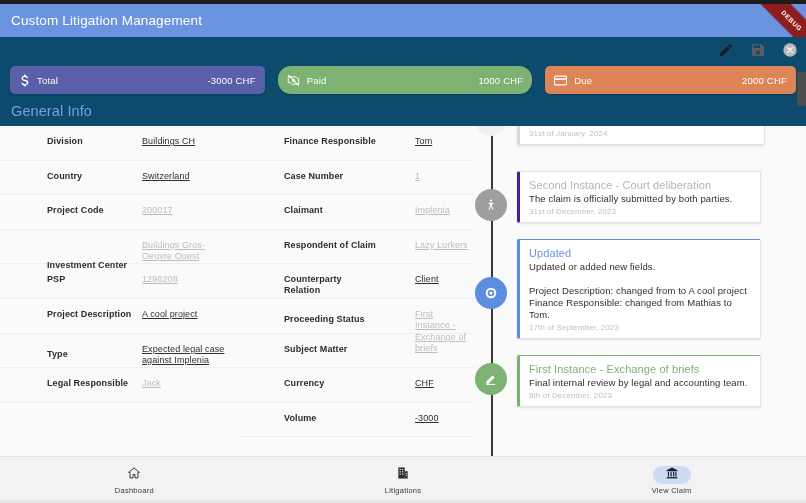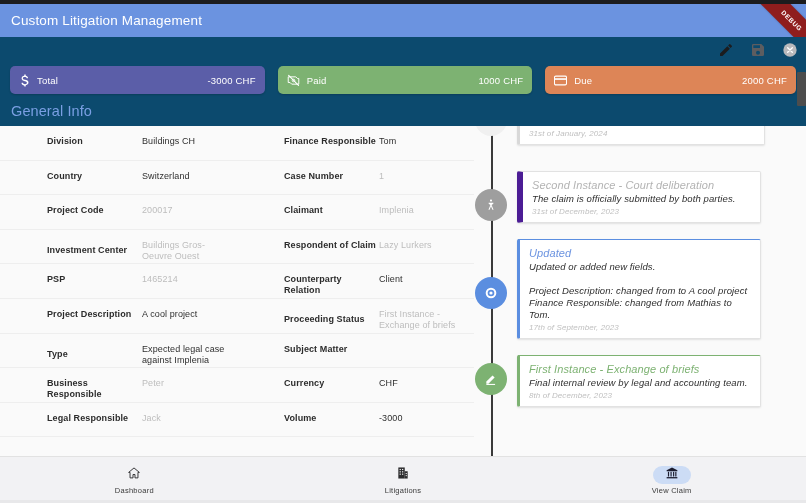--- a/index.html
+++ b/index.html
@@ -57,21 +57,21 @@
     display:flex;align-items:center;
     padding:0 9px;
     box-sizing:border-box;
     color:#ffffff;
     box-shadow:0 1px 2px rgba(0,0,0,.18);
   }
   .sumcard .lbl{font-size:9.5px;margin-left:7px;flex:1;letter-spacing:.2px;}
   .sumcard .val{font-size:9.5px;letter-spacing:.2px;}
   .sumcard svg{display:block;}
   .c-total{background:#5b5ea8;width:258px;}
-  .c-paid{background:#7db272;width:258px;}
+  .c-paid{background:#7db272;width:258px;border-radius:13px;}
   .c-due{background:#dd8557;width:254px;}
 
   
   .gi-head{
     position:absolute;top:103px;left:11px;
     font-size:14.5px;color:#7a9fe3;letter-spacing:.1px;
   }
 
   
   .content{
@@ -83,42 +83,42 @@
     display:flex;
   }
   .fcol{width:237px;padding:0 0 0 0;box-sizing:border-box;}
   .frow{
     display:flex;align-items:flex-start;
     box-sizing:border-box;
     padding-left:11px;padding-right:6px;
     border-bottom:1px solid #eeeeee;
   }
   .fcol.left .frow{height:34.6px;padding-top:10px;}
-  .fcol.right .frow{height:34.6px;padding-top:10px;}
+  .fcol.right .frow{height:34.6px;padding-top:10px;gap:36px;}
   .fcol.right{border-left:none;}
   .frow .k{
     width:93px;flex:none;
     font-size:9px;color:#2c2c2c;font-weight:bold;letter-spacing:.1px;
     line-height:11px;
     padding-left:36px;
   }
   .frow .v{
     flex:1;font-size:9px;color:#2f2f2f;line-height:11.5px;letter-spacing:.1px;
     padding-left:2px;
+    text-decoration:underline;
   }
   .frow .v.muted{color:#bdbdbd;}
-  .fcol.left .frow:nth-child(4) .k{padding-top:5px;}
+  .fcol.left .frow:nth-child(4) .k{padding-top:5px;margin-top:15px;}
   .fcol.left .frow:nth-child(7) .k{padding-top:5px;}
   .fcol.right .frow:nth-child(6) .k{padding-top:5px;}
 
   
   .timeline{
     position:absolute;top:0;left:475px;width:331px;height:336px;
     overflow:hidden;
-    font-style:italic;
   }
   .tl-line{
     position:absolute;left:16px;top:0;width:1.5px;height:336px;background:#3a3a3a;
   }
   .tl-item{position:relative;padding-left:42px;}
   .tl-dot{
     position:absolute;left:0;width:32px;height:32px;border-radius:50%;
     display:flex;align-items:center;justify-content:center;
     z-index:3;
   }
@@ -246,33 +246,29 @@
         <div class="frow">
           <div class="k">Project Code</div>
           <div class="v muted">200017</div>
         </div>
         <div class="frow">
           <div class="k">Investment Center</div>
           <div class="v muted">Buildings Gros-Oeuvre Ouest</div>
         </div>
         <div class="frow">
           <div class="k">PSP</div>
-          <div class="v muted">1465214</div>
+          <div class="v muted">1298208</div>
         </div>
         <div class="frow">
           <div class="k">Project Description</div>
           <div class="v">A cool project</div>
         </div>
         <div class="frow">
           <div class="k">Type</div>
           <div class="v">Expected legal case against Implenia</div>
-        </div>
-        <div class="frow">
-          <div class="k">Business Responsible</div>
-          <div class="v muted">Peter</div>
         </div>
         <div class="frow">
           <div class="k">Legal Responsible</div>
           <div class="v muted">Jack</div>
         </div>
       </div>
 
       <div class="fcol right">
         <div class="frow">
           <div class="k">Finance Responsible</div>
@@ -323,21 +319,21 @@
           <div class="tl-date">31st of January, 2024</div>
         </div>
       </div>
 
       <div class="tl-item" style="margin-top:26px;">
         <div class="tl-dot" style="top:18px;background:#9e9e9e;">
           <svg width="14" height="14" viewBox="0 0 24 24">
               <path d="M12 2.5c1 0 1.8.8 1.8 1.8S13 6.1 12 6.1s-1.8-.8-1.8-1.8S11 2.5 12 2.5zM8 8.2h8v1.6l-3 2.2 3.4 8.3h-2L12 14.2l-2.4 6.1h-2L11 12l-3-2.2V8.2z" fill="#ffffff"></path>
             </svg>
         </div>
-        <div class="tl-card" style="border-left:6px solid #4c1d95;width:244px;">
+        <div class="tl-card" style="border-left:3px solid #4c1d95;width:244px;">
           <div class="tl-title" style="color:#b3b3b3;">Second Instance - Court deliberation</div>
           <div class="tl-body">The claim is officially submitted by both parties.</div>
           <div class="tl-date">31st of December, 2023</div>
         </div>
       </div>
 
       <div class="tl-item" style="margin-top:16px;">
         <div class="tl-dot" style="top:38px;background:#5b8ee0;">
           <svg width="16" height="16" viewBox="0 0 24 24">
               <circle cx="12" cy="12" r="8" fill="#ffffff"></circle>

